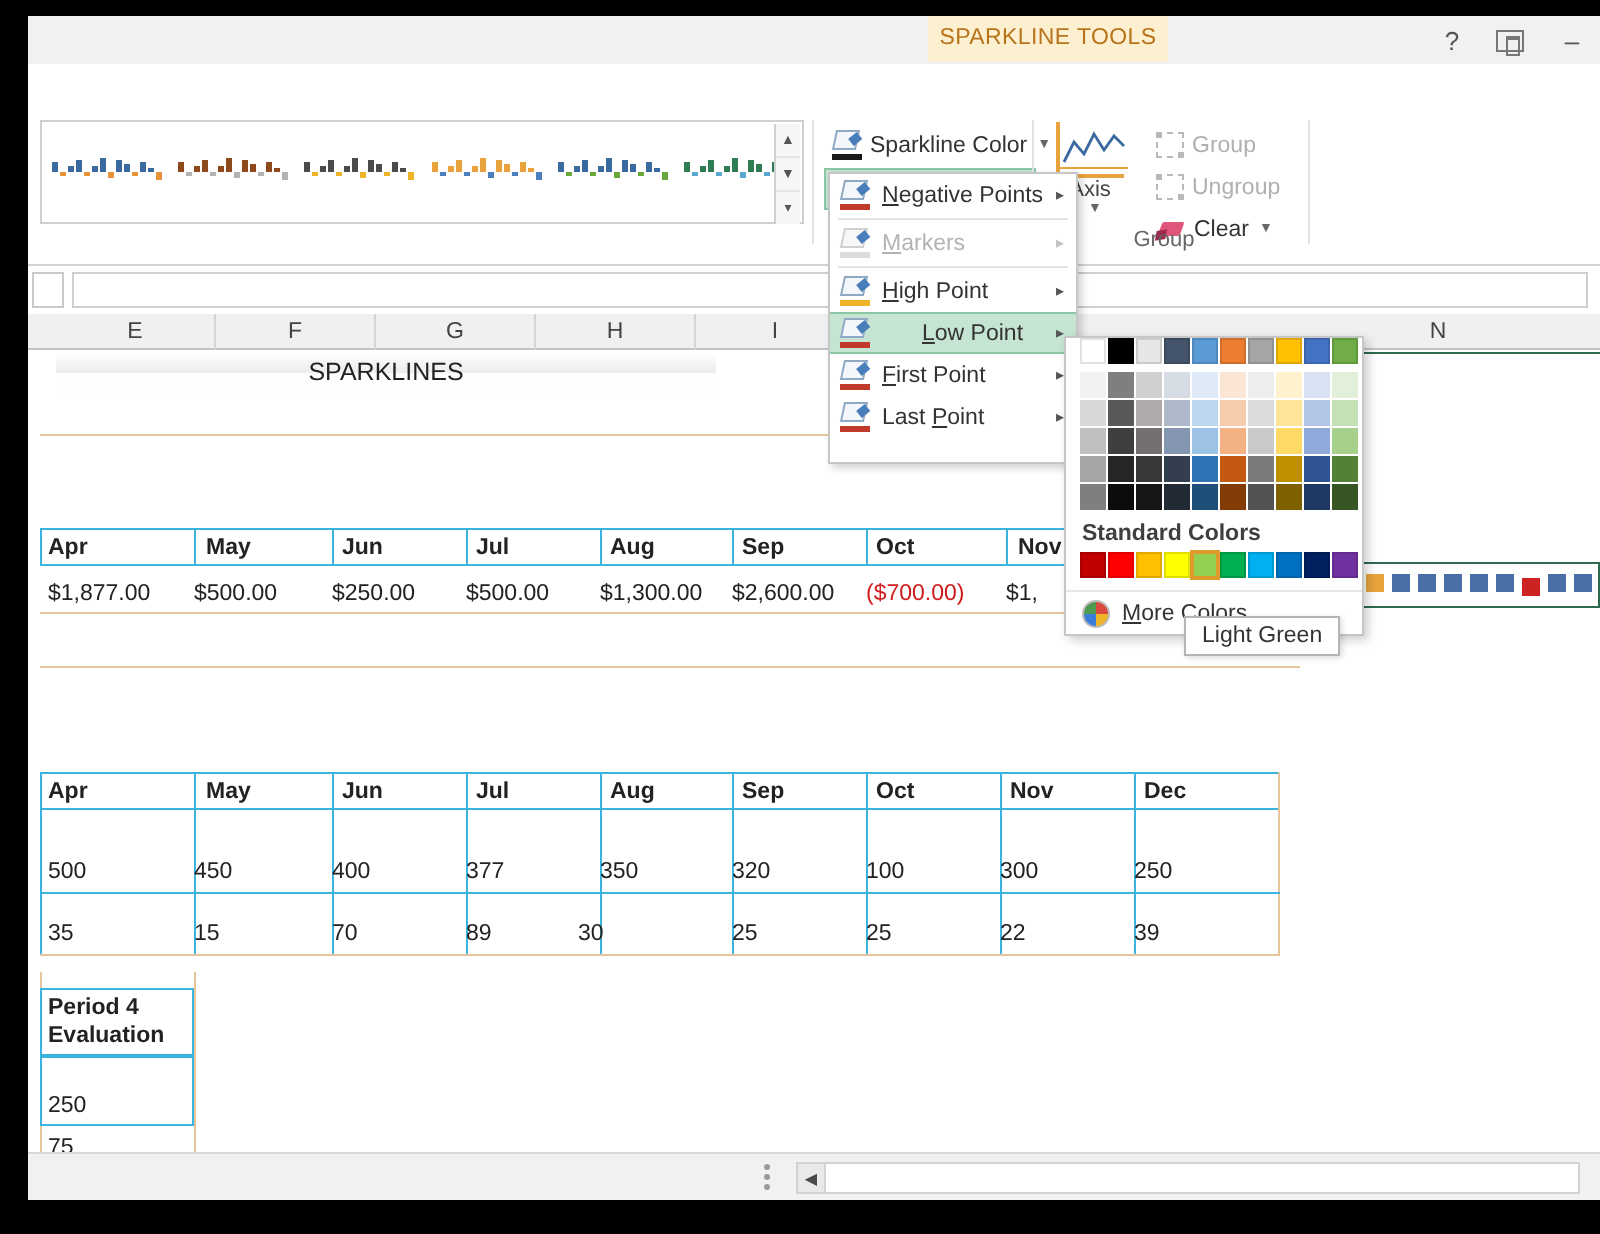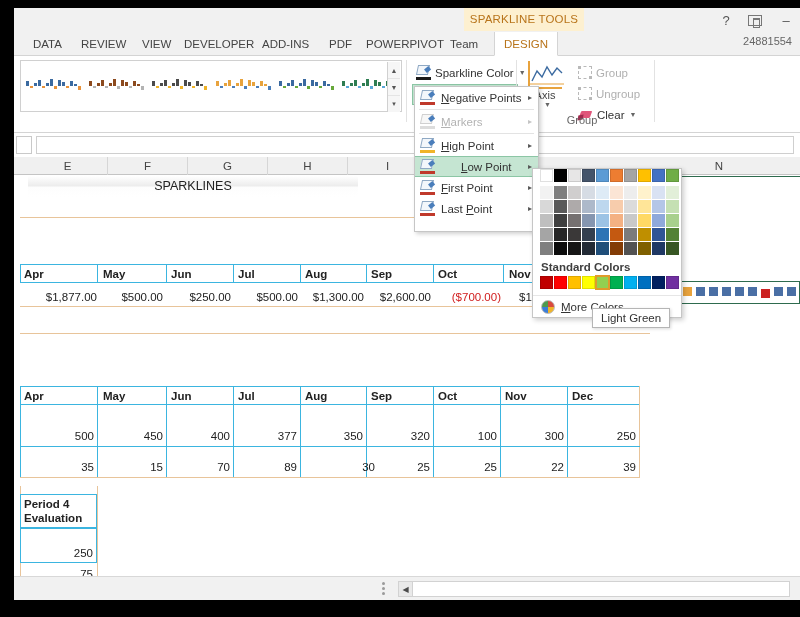--- a/index.html
+++ b/index.html
@@ -241,21 +241,21 @@
     border-right: 1px solid #d6d6d6;
   }
   .gridline-v {
     position: absolute; width: 1px; background: #e8e8e8;
   }
   .cell {
     position: absolute; font-size: 11.5px; color: #222;
     line-height: 17px; white-space: nowrap;
   }
   .cell.bold { font-weight: bold; }
-  .cell.r { text-align: right; }
+  .cell.r { text-align: left; }
   .cell.neg { color: #d01c1c; }
 
   .bluebox { position: absolute; border: 1px solid #3bb5e0; }
   .tanline { position: absolute; background: #e8c49a; height: 1px; }
   .tanline.v { width: 1px; height: auto; }
   .greenbox { position: absolute; border: 1px solid #2e6b4e; }
 
   .title-band {
     position: absolute; font-size: 12.5px; color: #222;
     text-align: center; line-height: 20px;
@@ -299,32 +299,20 @@
     <div class="ctx-tab-label">SPARKLINE TOOLS</div>
     <div class="win-btns">
       <div class="win-btn">?</div>
       <div class="win-btn">
         <div class="winbox"></div>
       </div>
       <div class="win-btn">–</div>
     </div>
   </div>
 
-  <div class="tabstrip">
-    <div class="tab" style="left:10px">DATA</div>
-    <div class="tab" style="left:58px">REVIEW</div>
-    <div class="tab" style="left:119px">VIEW</div>
-    <div class="tab" style="left:161px">DEVELOPER</div>
-    <div class="tab" style="left:239px">ADD-INS</div>
-    <div class="tab" style="left:306px">PDF</div>
-    <div class="tab" style="left:343px">POWERPIVOT</div>
-    <div class="tab" style="left:427px">Team</div>
-    <div class="tab active" style="left:480px">DESIGN</div>
-    <div class="doc-id">24881554</div>
-  </div>
 
   <div class="ribbon">
 
     <div class="gallery">
       <div class="gal-item">
         <div class="spark-thumb">
             <i class="" style="left: 0px; height: 5px; background: rgb(59, 106, 160);"></i>
             <i class="dn" style="left: 4px; height: 2px; background: rgb(232, 146, 58);"></i>
             <i class="" style="left: 8px; height: 3px; background: rgb(59, 106, 160);"></i>
             <i class="" style="left: 12px; height: 6px; background: rgb(59, 106, 160);"></i>
@@ -582,21 +570,21 @@
     <div class="cell r" style="left:352px; top:271px; width:64px;">320</div>
     <div class="cell r" style="left:419px; top:271px; width:64px;">100</div>
     <div class="cell r" style="left:486px; top:271px; width:64px;">300</div>
     <div class="cell r" style="left:553px; top:271px; width:69px;">250</div>
     <div class="bluebox" style="left:6px; top:289px; width:620px; height:0px; border-bottom:none; border-left:none; border-right:none;"></div>
 
     <div class="cell r" style="left:10px; top:302px; width:70px;">35</div>
     <div class="cell r" style="left:83px; top:302px; width:66px;">15</div>
     <div class="cell r" style="left:152px; top:302px; width:64px;">70</div>
     <div class="cell r" style="left:219px; top:302px; width:64px;">89</div>
-    <div class="cell r" style="left:298px; top:302px; width:63px;">30</div>
+    <div class="cell r" style="left:275px; top:302px; width:63px;">30</div>
     <div class="cell r" style="left:352px; top:302px; width:64px;">25</div>
     <div class="cell r" style="left:419px; top:302px; width:64px;">25</div>
     <div class="cell r" style="left:486px; top:302px; width:64px;">22</div>
     <div class="cell r" style="left:553px; top:302px; width:69px;">39</div>
     <div class="tanline" style="left:6px; top:320px; width:620px;"></div>
 
     <div class="tanline v" style="left:6px;  top:329px; height:112px;"></div>
     <div class="tanline v" style="left:83px; top:329px; height:112px;"></div>
     <div class="bluebox" style="left:6px; top:337px; width:77px; height:34px;"></div>
     <div class="cell bold" style="left:10px; top:339px;">Period 4</div>

